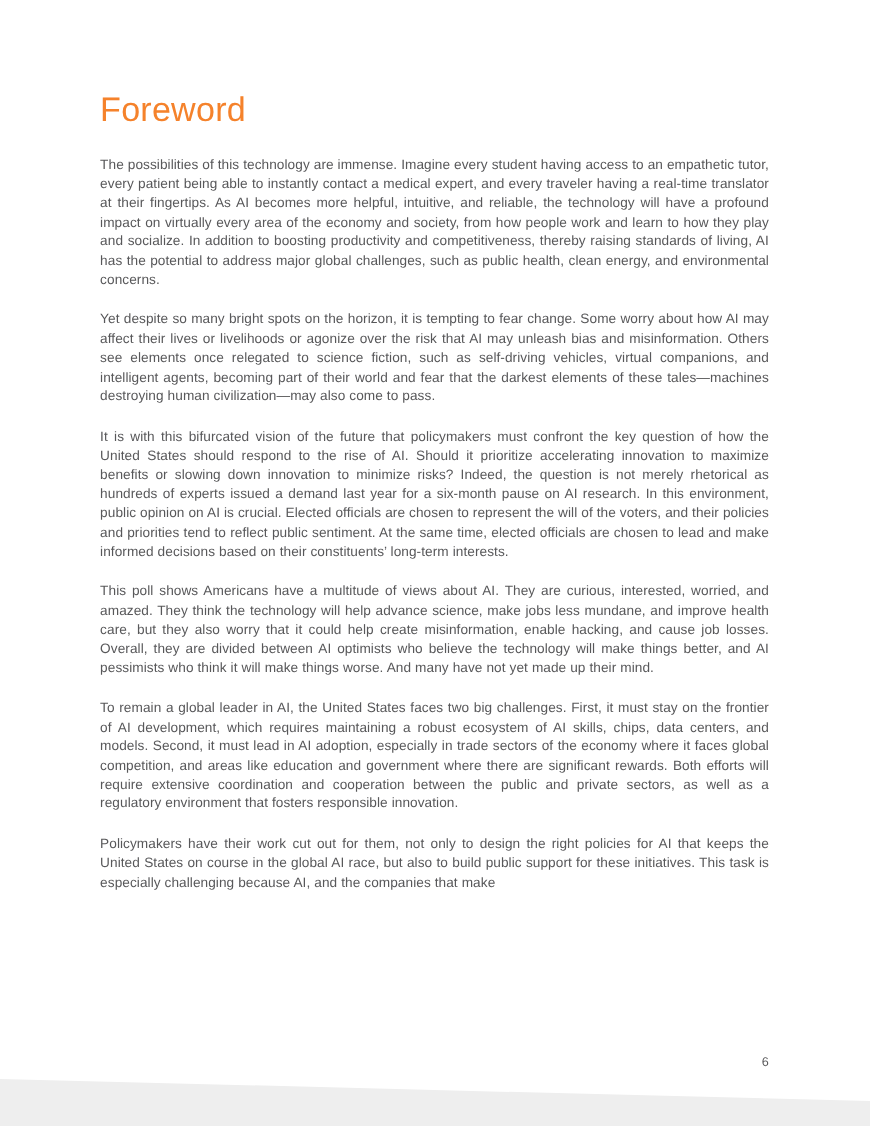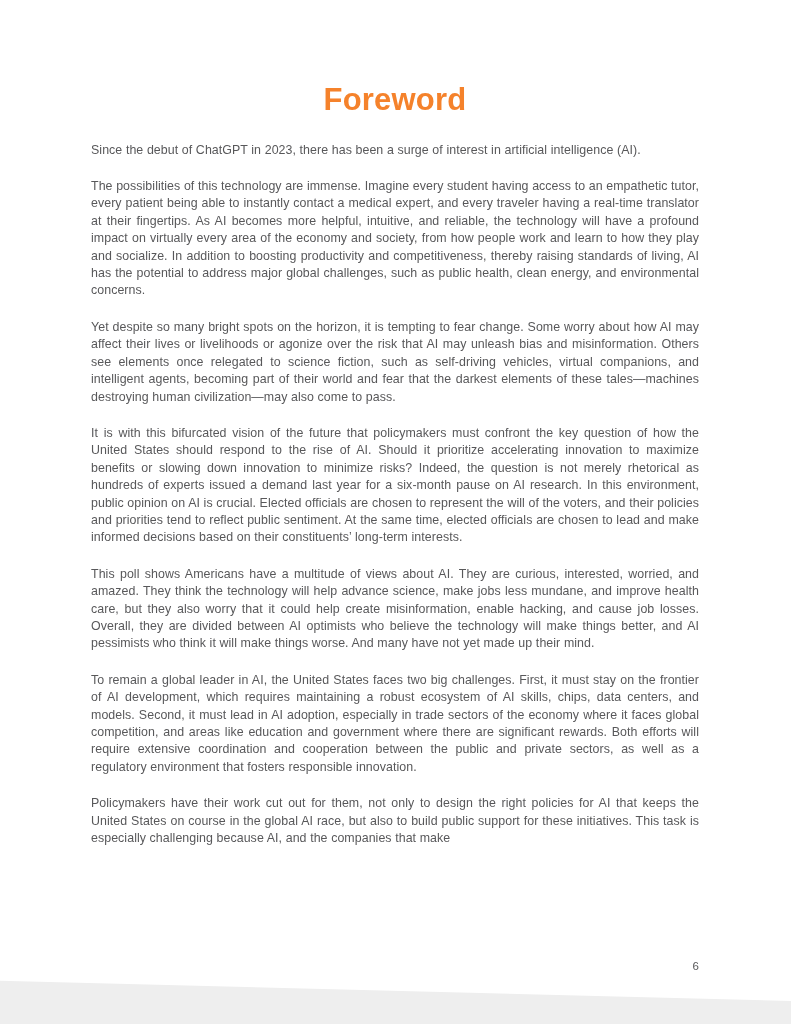--- a/index.html
+++ b/index.html
@@ -20,27 +20,26 @@
     box-sizing: border-box;
   }
   .page-body {
     position: absolute;
     left: 91px;
     top: 82px;
     width: 608px;
   }
   .doc-title {
     font-size: 31px;
-    font-weight: 700;
+    font-weight: 400;
     letter-spacing: 0.2px;
     color: #F5822B;
     margin: 0 0 24px 0;
     line-height: 1.15;
     font-family: "Liberation Sans", sans-serif;
-    text-align: center;
   }
   .para {
     font-size: 12.4px;
     line-height: 17.4px;
     color: #58585A;
     text-align: justify;
     text-justify: inter-word;
     margin: 0 0 19px 0;
     letter-spacing: 0.06px;
     word-spacing: 0.1px;
@@ -70,21 +69,20 @@
 </style>
 </head>
 <body>
 
 <div class="page">
 
   <div class="page-body">
 
     <h1 class="doc-title">Foreword</h1>
 
-    <p class="para">Since the debut of ChatGPT in 2023, there has been a surge of interest in artificial intelligence (AI).</p>
 
     <p class="para">The possibilities of this technology are immense. Imagine every student having access to an empathetic tutor, every patient being able to instantly contact a medical expert, and every traveler having a real-time translator at their fingertips. As AI becomes more helpful, intuitive, and reliable, the technology will have a profound impact on virtually every area of the economy and society, from how people work and learn to how they play and socialize. In addition to boosting productivity and competitiveness, thereby raising standards of living, AI has the potential to address major global challenges, such as public health, clean energy, and environmental concerns.</p>
 
     <p class="para">Yet despite so many bright spots on the horizon, it is tempting to fear change. Some worry about how AI may affect their lives or livelihoods or agonize over the risk that AI may unleash bias and misinformation. Others see elements once relegated to science fiction, such as self-driving vehicles, virtual companions, and intelligent agents, becoming part of their world and fear that the darkest elements of these tales—machines destroying human civilization—may also come to pass.</p>
 
     <p class="para">It is with this bifurcated vision of the future that policymakers must confront the key question of how the United States should respond to the rise of AI. Should it prioritize accelerating innovation to maximize benefits or slowing down innovation to minimize risks? Indeed, the question is not merely rhetorical as hundreds of experts issued a demand last year for a six-month pause on AI research. In this environment, public opinion on AI is crucial. Elected officials are chosen to represent the will of the voters, and their policies and priorities tend to reflect public sentiment. At the same time, elected officials are chosen to lead and make informed decisions based on their constituents’ long-term interests.</p>
 
     <p class="para">This poll shows Americans have a multitude of views about AI. They are curious, interested, worried, and amazed. They think the technology will help advance science, make jobs less mundane, and improve health care, but they also worry that it could help create misinformation, enable hacking, and cause job losses. Overall, they are divided between AI optimists who believe the technology will make things better, and AI pessimists who think it will make things worse. And many have not yet made up their mind.</p>
 
     <p class="para">To remain a global leader in AI, the United States faces two big challenges. First, it must stay on the frontier of AI development, which requires maintaining a robust ecosystem of AI skills, chips, data centers, and models. Second, it must lead in AI adoption, especially in trade sectors of the economy where it faces global competition, and areas like education and government where there are significant rewards. Both efforts will require extensive coordination and cooperation between the public and private sectors, as well as a regulatory environment that fosters responsible innovation.</p>

